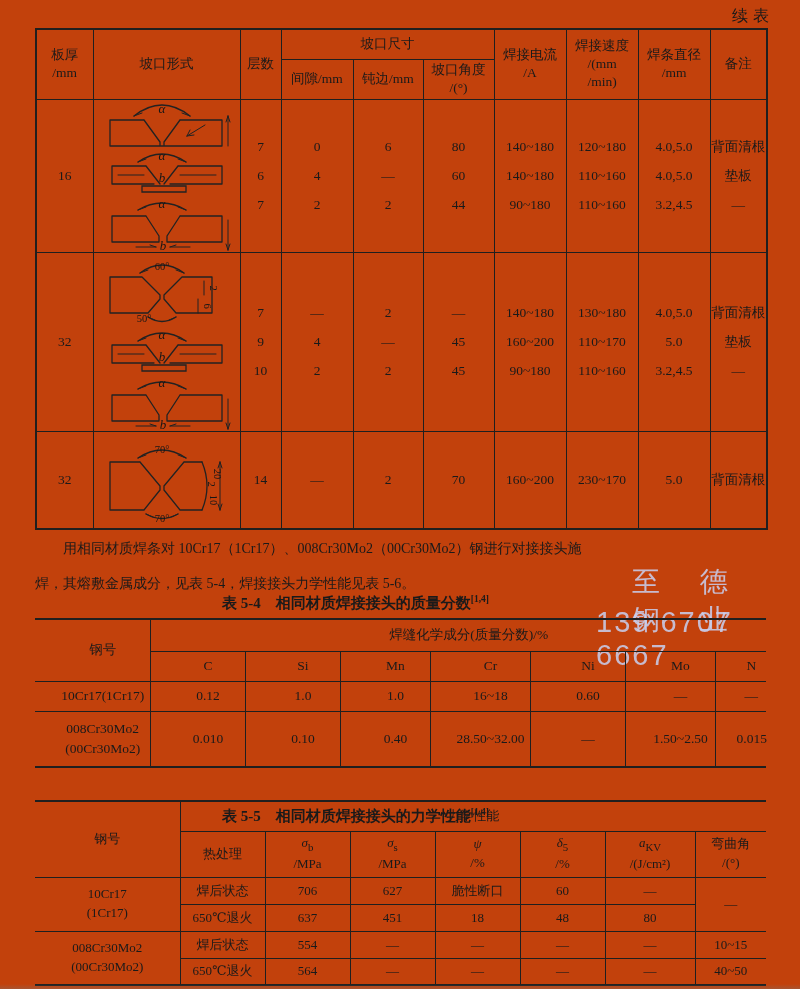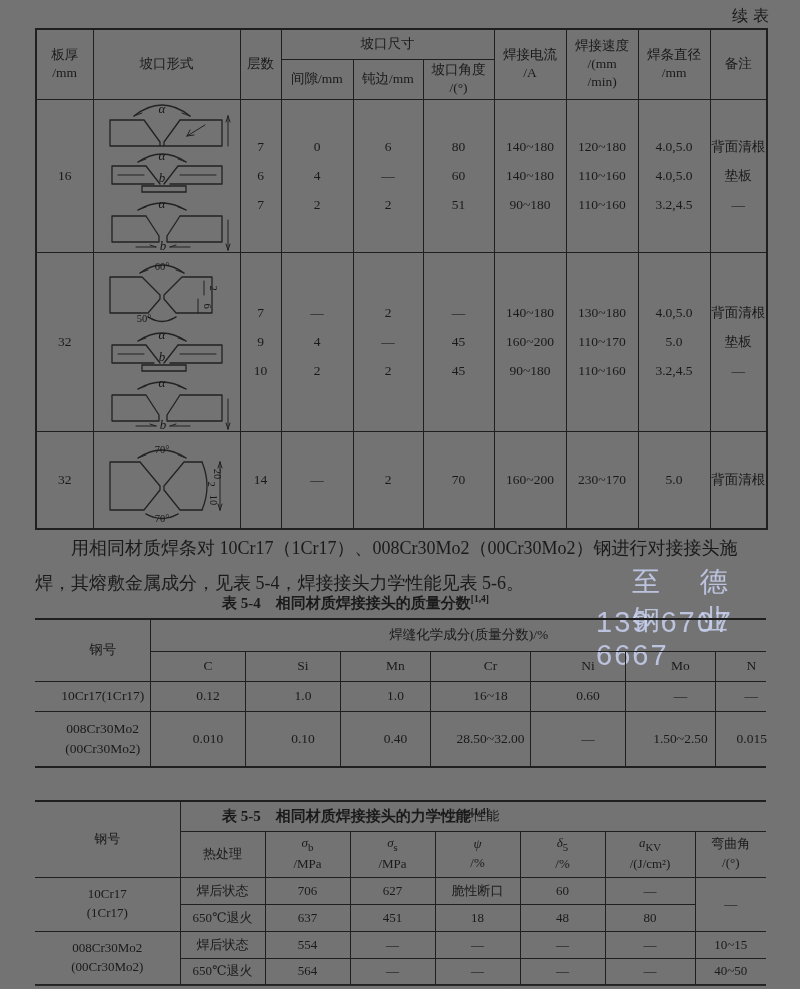--- a/index.html
+++ b/index.html
@@ -1,19 +1,19 @@
 <!DOCTYPE html>
 <html><head>
 <meta charset="utf-8">
 <style>
   * { margin:0; padding:0; box-sizing:border-box; }
   body { background:#e8e8e8; }
   .page {
     position:relative; width:800px; height:989px; margin:0 auto;
-    background:#737373; overflow:hidden;
+    background:#c2410c; overflow:hidden;
     font-family:"Liberation Serif","DejaVu Serif",serif; color:#1a1a1a;
   }
   .continued { position:absolute; top:6px; right:26px; font-size:16px; letter-spacing:5px; }
 
   table { border-collapse:collapse; table-layout:fixed; position:absolute; background:transparent; }
   td { border:1.4px solid #1f1f1f; text-align:center; vertical-align:middle; padding:0; font-size:13.5px; }
 
   
   .main-table { left:35px; top:28px; width:731px; border:2px solid #1f1f1f; }
   .main-table .hdr td { font-size:13.5px; line-height:1.35; }
@@ -21,21 +21,21 @@
   .stack3 div { height:29px; line-height:29px; }
   .diag-stack { display:flex; flex-direction:column; justify-content:center; align-items:center; height:100%; gap:2px; }
   svg.groove { display:block; }
   svg.groove path { fill:none; stroke:#222; stroke-width:1.3; stroke-linecap:round; }
   svg.groove path.thin { stroke-width:1; }
   svg.groove text { fill:#161616; }
   .lbl { font:italic 13px "Liberation Serif",serif; text-anchor:middle; }
   .dlb { font:10.5px "Liberation Serif",serif; text-anchor:middle; }
 
   
-  .intro { position:absolute; left:35px; top:531px; width:732px; font-size:18px; line-height:35px; }
+  .intro { position:absolute; left:35px; top:531px; width:732px; font-size:14px; line-height:35px; }
   .intro .l1 { text-indent:2em; }
 
   
   .tbl-title { position:absolute; left:0; width:711px; text-align:center; font-weight:bold; font-size:15px; }
   .tbl-title sup { font-size:9.5px; font-weight:bold; }
   .title54 { top:594px; }
   .title55 { top:776px;margin-top:31px; }
 
   
   .t54 { left:35px; top:618px; width:731px; border-top:2.4px solid #1f1f1f; border-bottom:2.4px solid #1f1f1f; border-left:none; border-right:none; }
@@ -162,21 +162,21 @@
             <div class="stack3">
         <div>6</div>
               <div>—</div>
               <div>2</div>
             </div>
           </td>
       <td>
             <div class="stack3">
         <div>80</div>
               <div>60</div>
-              <div>51</div>
+              <div>44</div>
             </div>
           </td>
       <td>
             <div class="stack3">
         <div>140~180</div>
               <div>140~180</div>
               <div>90~180</div>
             </div>
           </td>
       <td>

